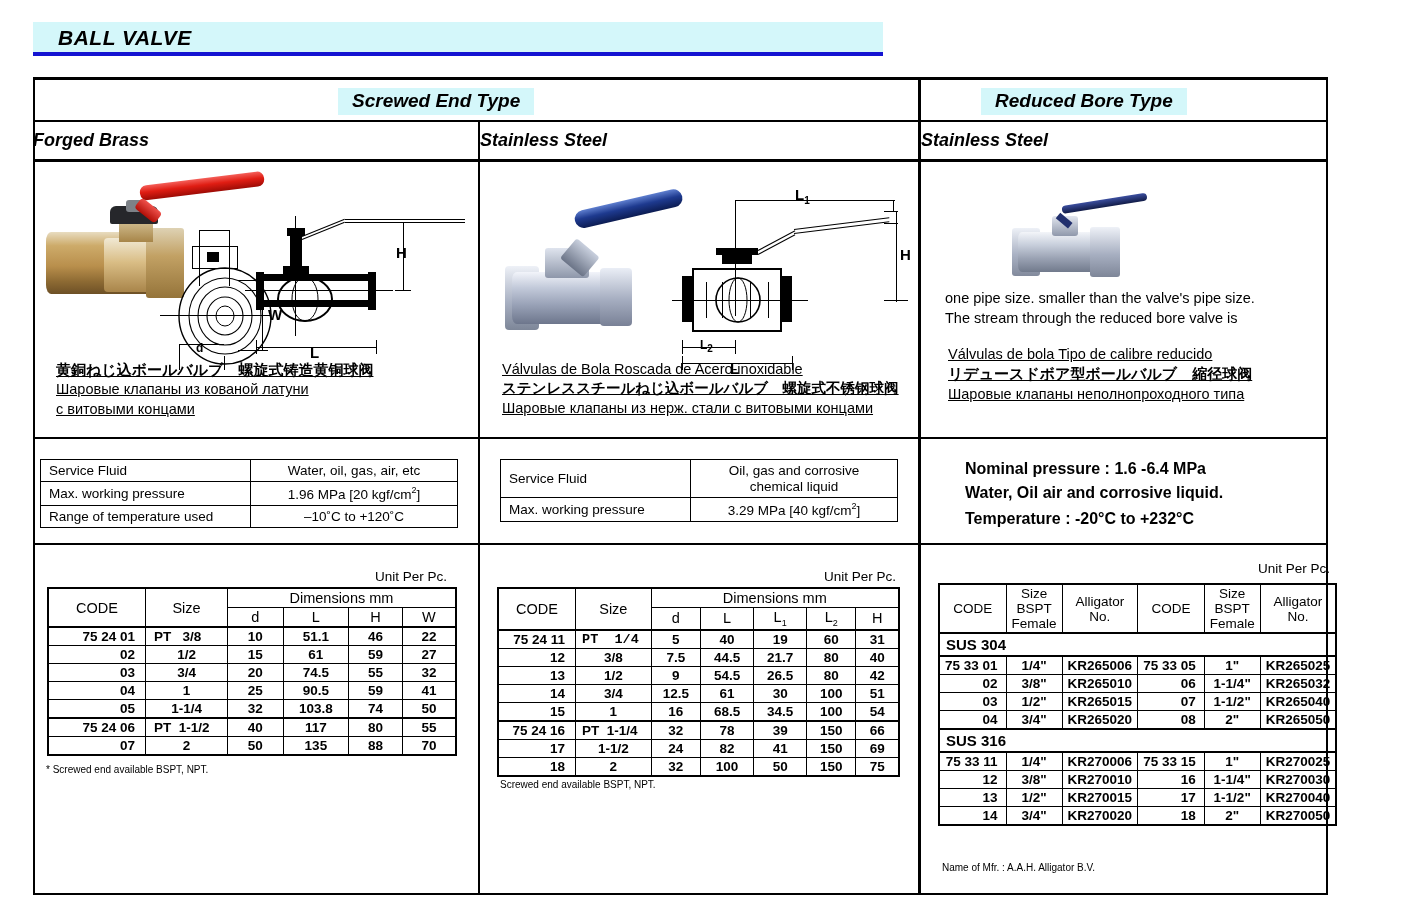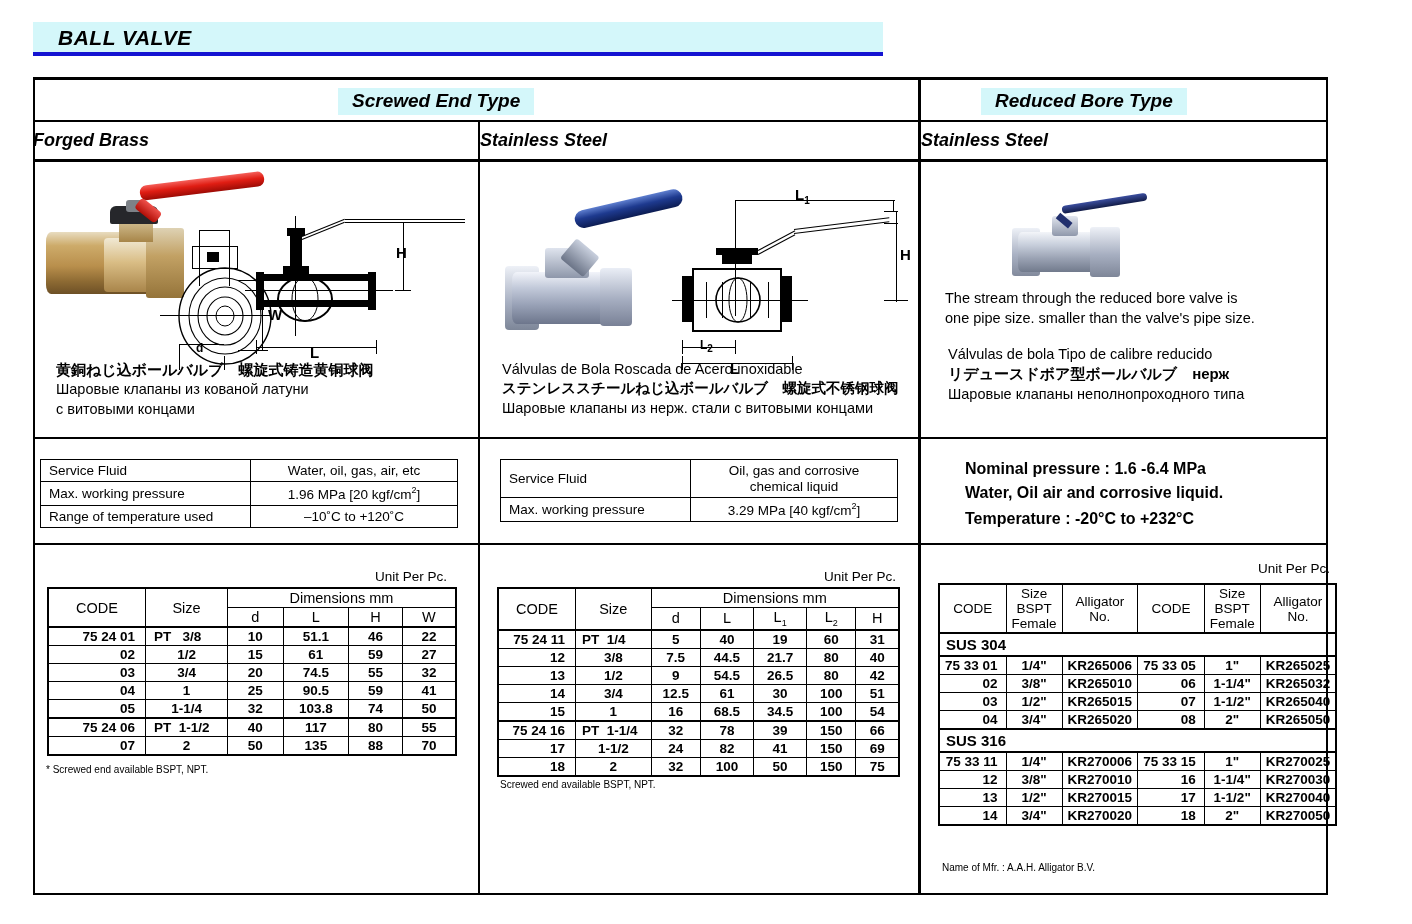--- a/index.html
+++ b/index.html
@@ -41,21 +41,21 @@
     white-space: nowrap;
   }
   .mat-head {
     position: absolute;
     font-size: 18px; font-weight: bold; font-style: italic;
     white-space: nowrap;
     text-align: left;
   }
 
   
-  .desc { position: absolute; line-height: 1.34; white-space: nowrap; }
+  .desc { position: absolute; line-height: 1.34; white-space: nowrap; text-decoration: underline; }
   .desc .l-es { font-size: 14.5px; }
   .desc .l-jp { font-size: 15px; font-weight: bold; letter-spacing: 0px; }
   .desc .l-ru { font-size: 14.5px; }
   .desc div { margin: 0; }
 
   .note-en { position: absolute; font-size: 14.5px; line-height: 1.4; white-space: nowrap; }
 
   
   table { border-collapse: collapse; }
   .spec {
@@ -496,21 +496,21 @@
   </tr>
   <tr>
     <th style="width:50px;">d</th>
     <th style="width:54px;">L</th>
     <th style="width:54px;">L<sub style="font-size:9px">1</sub></th>
     <th style="width:50px;">L<sub style="font-size:9px">2</sub></th>
     <th style="width:44px;">H</th>
   </tr>
   <tr class="grp-top">
     <td class="code">75 24 11</td>
-    <td class="sz" style="text-align:left;padding-left:6px;">PT&nbsp;&nbsp;1/4</td>
+    <td class="sz" style="text-align:left;padding-left:6px;font-family:Liberation Mono, monospace;">PT&nbsp;&nbsp;1/4</td>
     <td class="num">5</td>
     <td class="num">40</td>
     <td class="num">19</td>
     <td class="num">60</td>
     <td class="num">31</td>
   </tr>
   <tr>
     <td class="code">12</td>
     <td class="sz">3/8</td>
     <td class="num">7.5</td>
@@ -581,27 +581,27 @@
 <div class="fig">
   <div class="photo-rb-hexL"></div>
   <div class="photo-rb-body"></div>
   <div class="photo-rb-hexR"></div>
   <div class="photo-rb-stem"></div>
   <div class="handle-rb2"></div>
   <div class="handle-rb"></div>
 </div>
 
 <div class="note-en" style="left:945px; top:288px;">
+  <div>one pipe  size. smaller  than  the  valve's  pipe  size.</div>
   <div>The  stream  through  the  reduced bore valve is</div>
-  <div>one pipe  size. smaller  than  the  valve's  pipe  size.</div>
 </div>
 
 <div class="desc" style="left:948px; top:345px;">
   <div class="l-es">Válvulas de bola  Tipo de calibre reducido</div>
-  <div class="l-jp">リデュースドボア型ボールバルブ　нерж</div>
+  <div class="l-jp">リデュースドボア型ボールバルブ　縮径球阀</div>
   <div class="l-ru">Шаровые клапаны  неполнопроходного типа</div>
 </div>
 
 <div class="spec-plain" style="left:965px; top:457px;">
   <div>Nominal pressure : 1.6 -6.4 MPa</div>
   <div>Water, Oil air and corrosive liquid.</div>
   <div style="margin-top:2px;">Temperature : -20°C to +232°C</div>
 </div>
 
 <div class="unitlbl" style="left:1258px; top:561px;">Unit Per Pc.</div>

